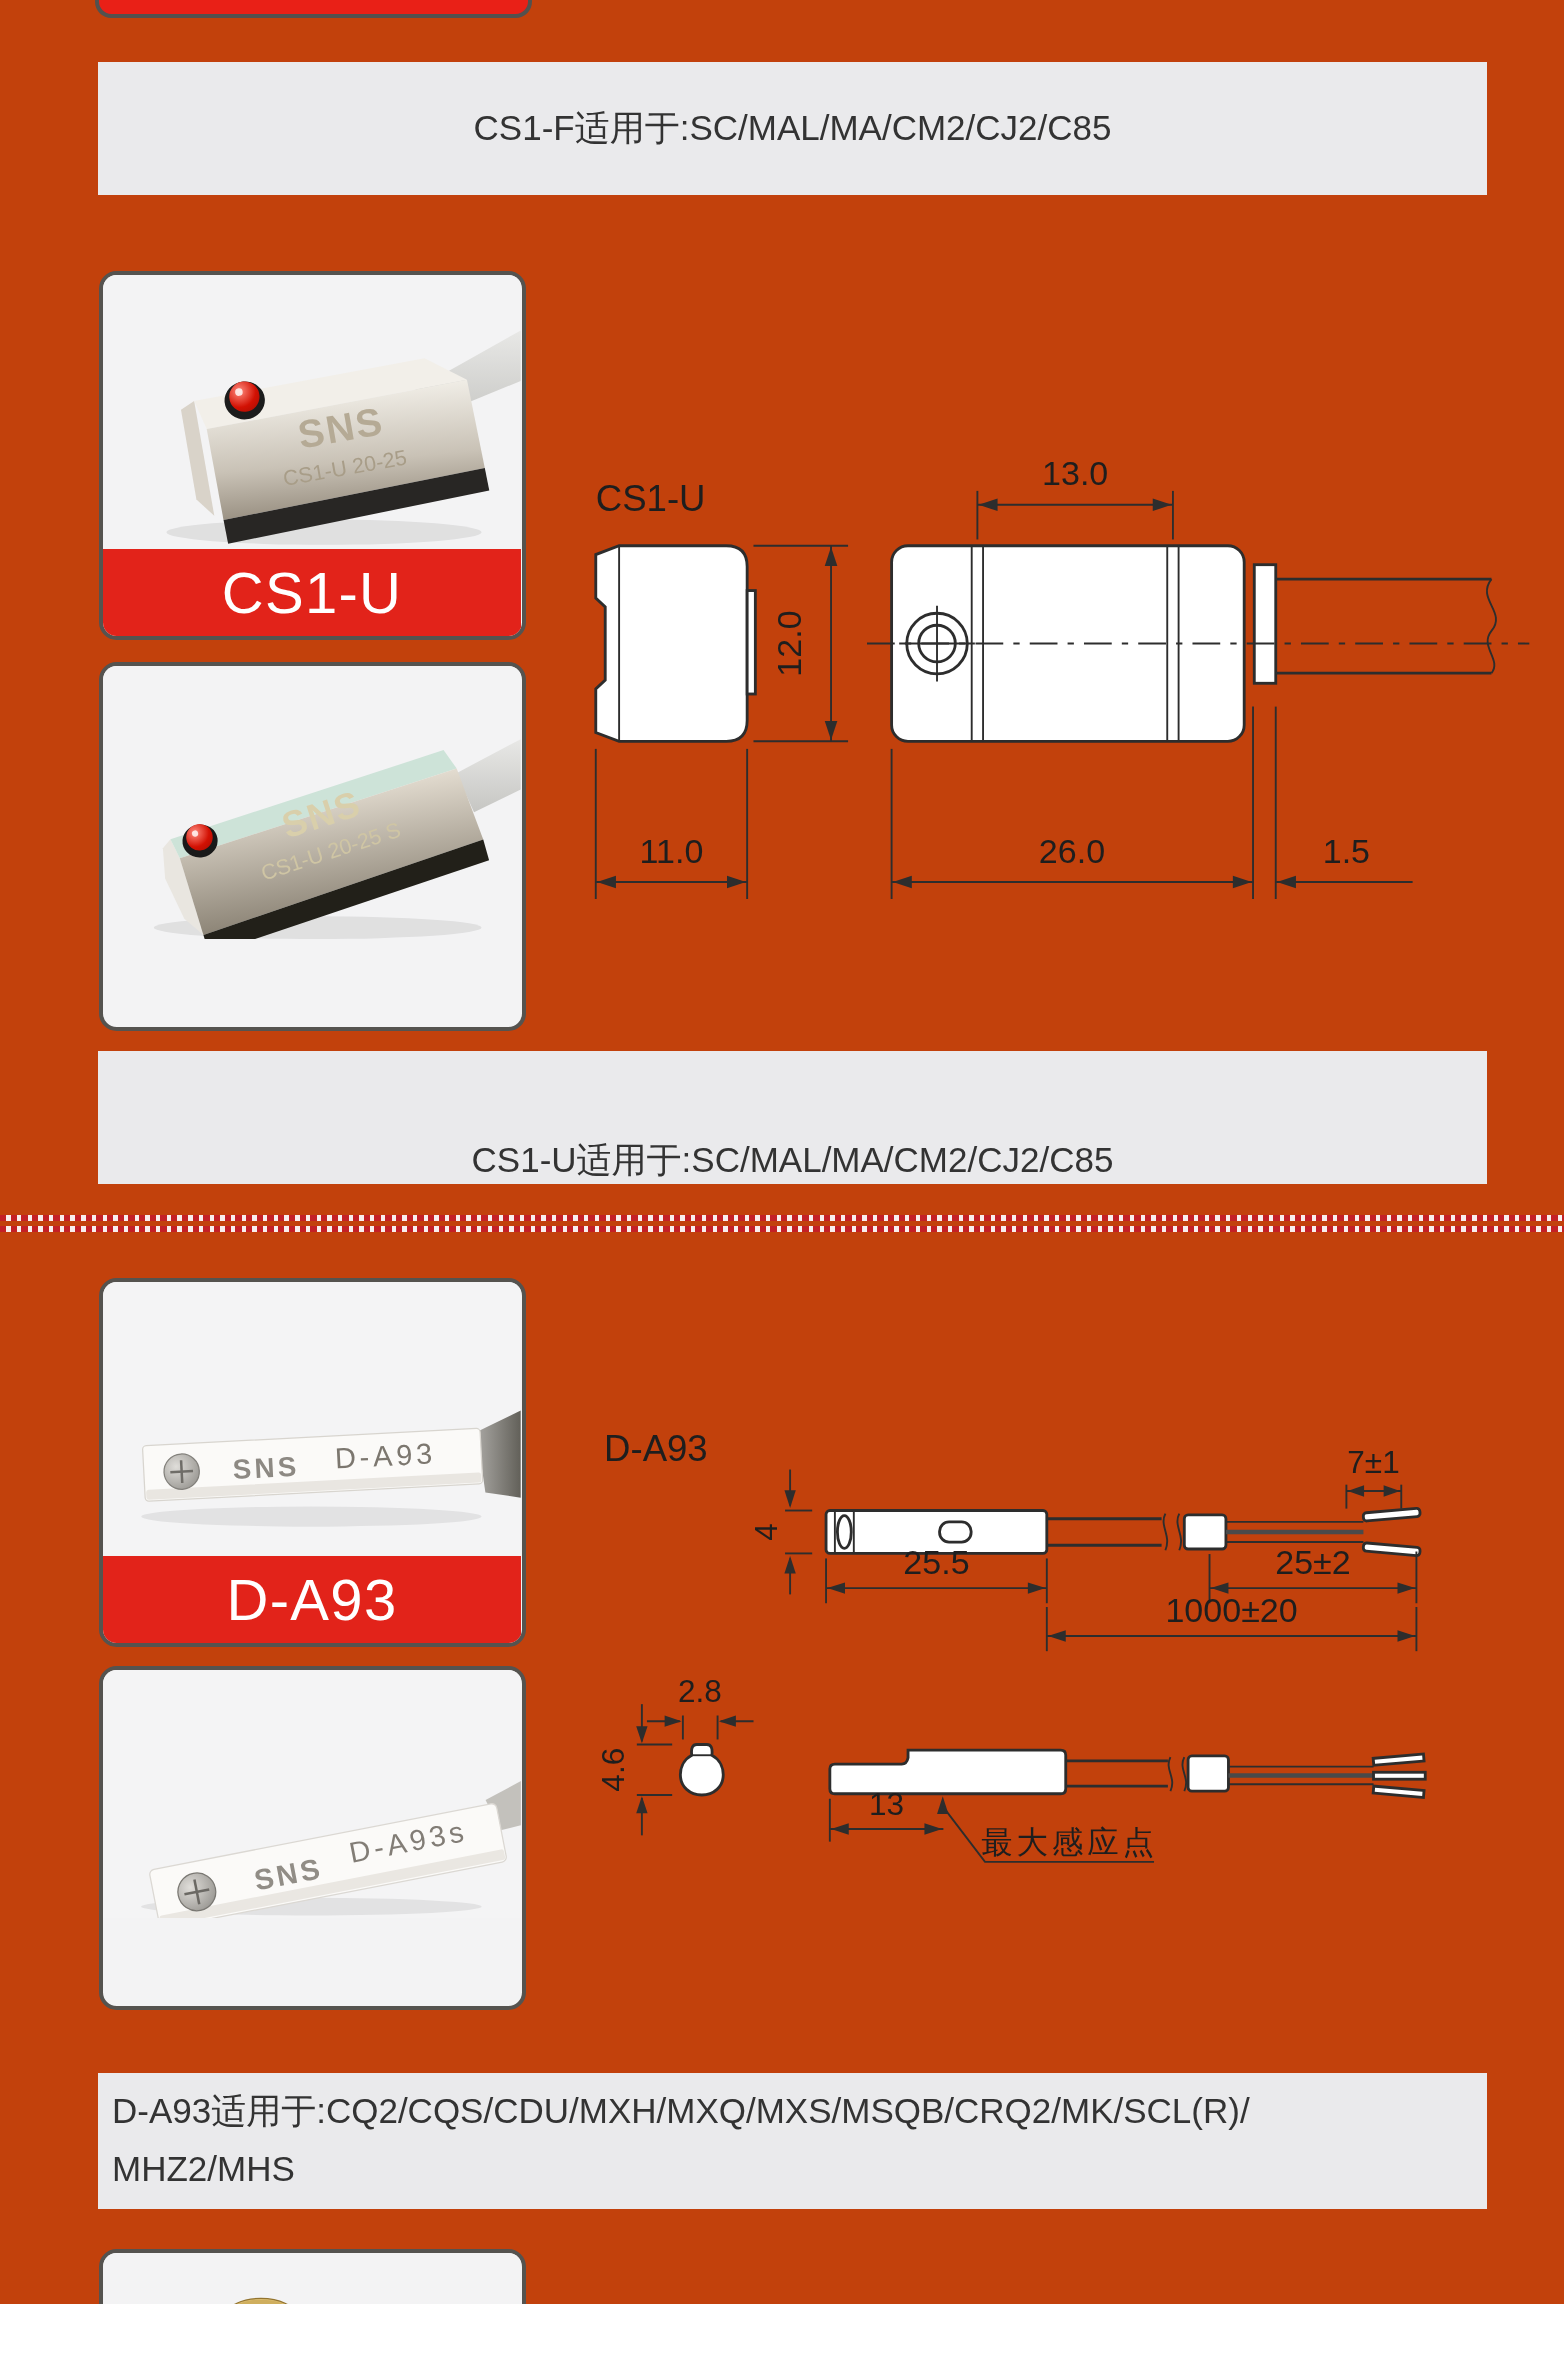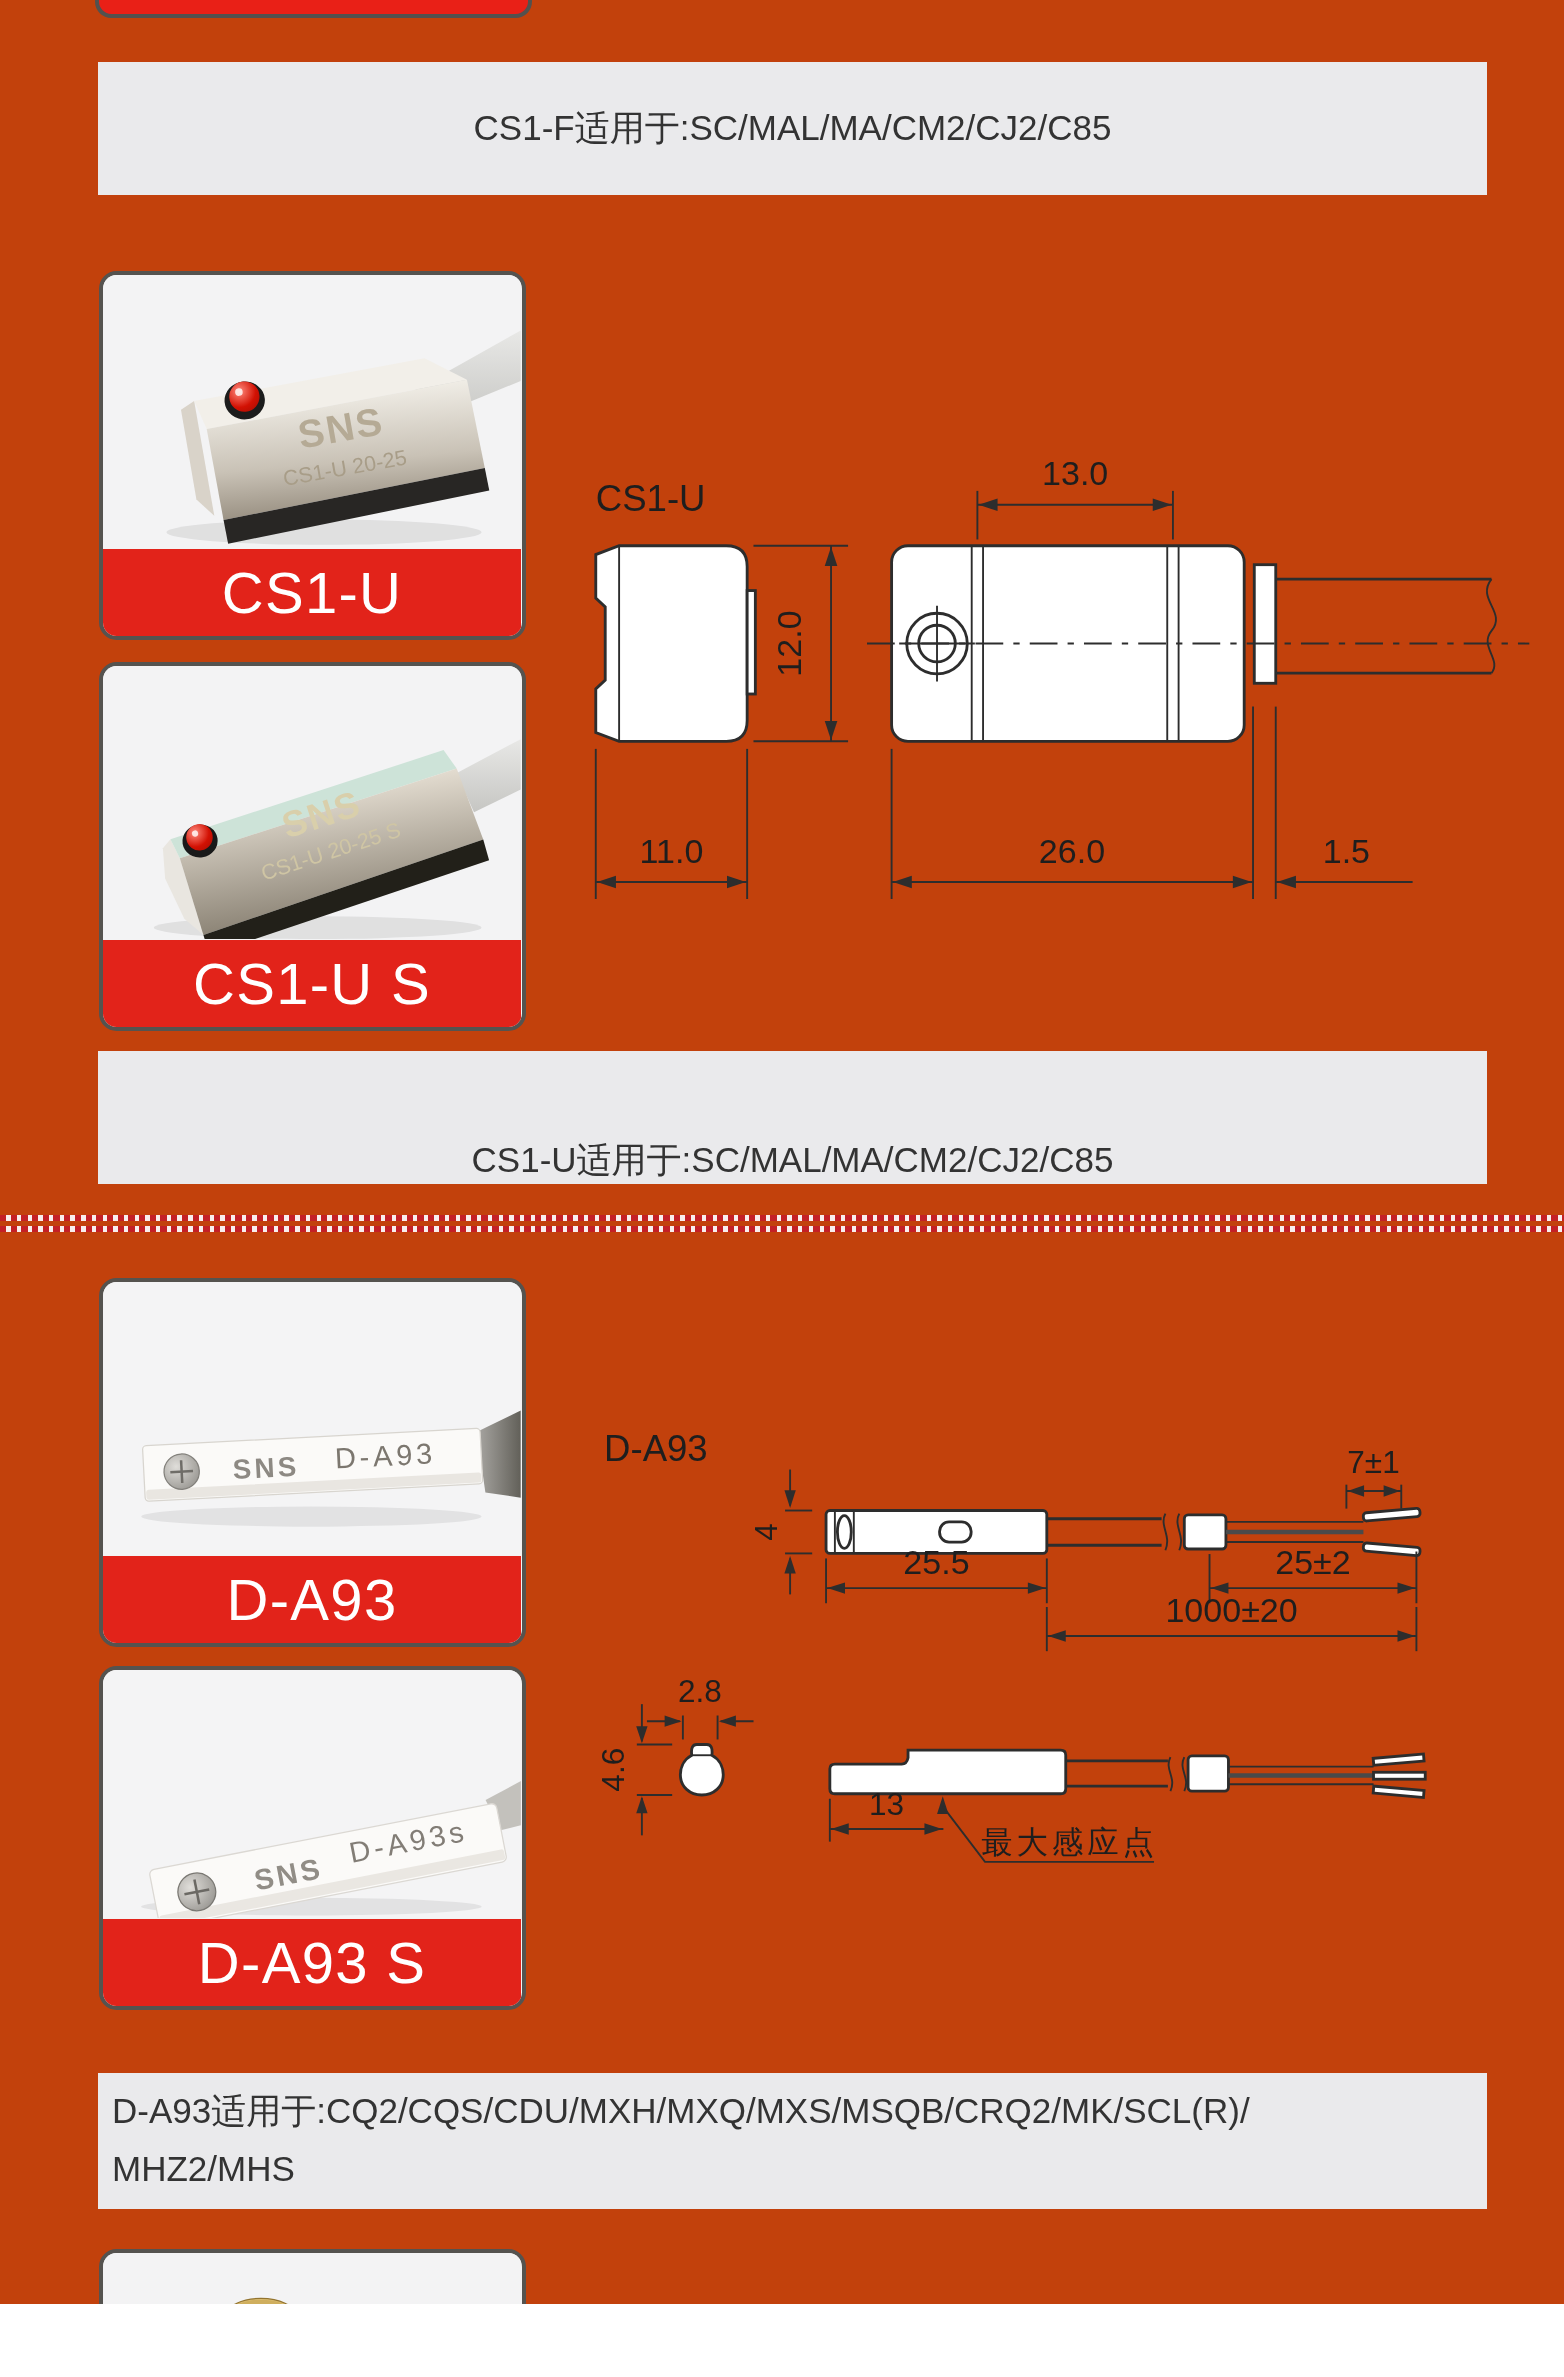--- a/index.html
+++ b/index.html
@@ -176,23 +176,20 @@
           <polygon points="120,272 576,200 600,318 138,398" fill="url(#gMetal2)"></polygon>
           <polygon points="138,398 600,318 604,352 142,430" fill="#222019"></polygon>
           <ellipse cx="156" cy="250" rx="28" ry="26" fill="#191919"></ellipse>
           <circle cx="156" cy="244" r="21" fill="url(#gLED)"></circle>
           <circle cx="150" cy="237" r="5" fill="#ffffff" opacity="0.8"></circle>
           <text x="356" y="258" text-anchor="middle" font-size="58" font-weight="bold" fill="#d9cfab" letter-spacing="3" transform="rotate(-9 356 258)">SNS</text>
           <text x="360" y="310" text-anchor="middle" font-size="34" fill="#cfc5a4" transform="rotate(-9 360 310)">CS1-U 20-25 S</text>
         </g>
       </svg>
     </div>
-    <div class="strip">
-      <span>CS1-U S</span>
-    </div>
   </div>
 
   <div class="gbanner center" style="top:1051px;height:133px;align-items:flex-end;">
     <span>CS1-U适用于:SC/MAL/MA/CM2/CJ2/C85</span>
   </div>
 
   <div class="divider" style="top:1215px;"></div>
   <div class="divider" style="top:1226px;"></div>
 
   <div class="card" style="top:1278px;height:369px;">
@@ -324,23 +321,20 @@
           <rect x="74" y="268" width="560" height="94" rx="8" fill="#fbfaf8" stroke="#dbd8d3" stroke-width="2"></rect>
           <rect x="76" y="342" width="556" height="17" rx="4" fill="#eae7e2"></rect>
           <circle cx="142" cy="316" r="30" fill="url(#gScrew)" stroke="#7a7873" stroke-width="2"></circle>
           <line x1="122" y1="316" x2="162" y2="316" stroke="#6b6964" stroke-width="4"></line>
           <line x1="142" y1="296" x2="142" y2="336" stroke="#6b6964" stroke-width="4"></line>
           <text x="290" y="332" text-anchor="middle" font-size="46" font-weight="bold" fill="#918d86" letter-spacing="5">SNS</text>
           <text x="486" y="318" text-anchor="middle" font-size="46" fill="#827d76" letter-spacing="6">D-A93s</text>
         </g>
       </svg>
     </div>
-    <div class="strip">
-      <span>D-A93 S</span>
-    </div>
   </div>
 
   <div class="gbanner" style="top:2029px;height:136px;margin-top:44px;">
     <span class="bline" style="padding-top:8.8px;">D-A93适用于:CQ2/CQS/CDU/MXH/MXQ/MXS/MSQB/CRQ2/MK/SCL(R)/</span>
     <span class="bline">MHZ2/MHS</span>
   </div>
 
   <div class="card" style="top:2249px;height:369px;">
     <div class="photo">
       <svg viewBox="0 0 662 433" width="418" height="273">

